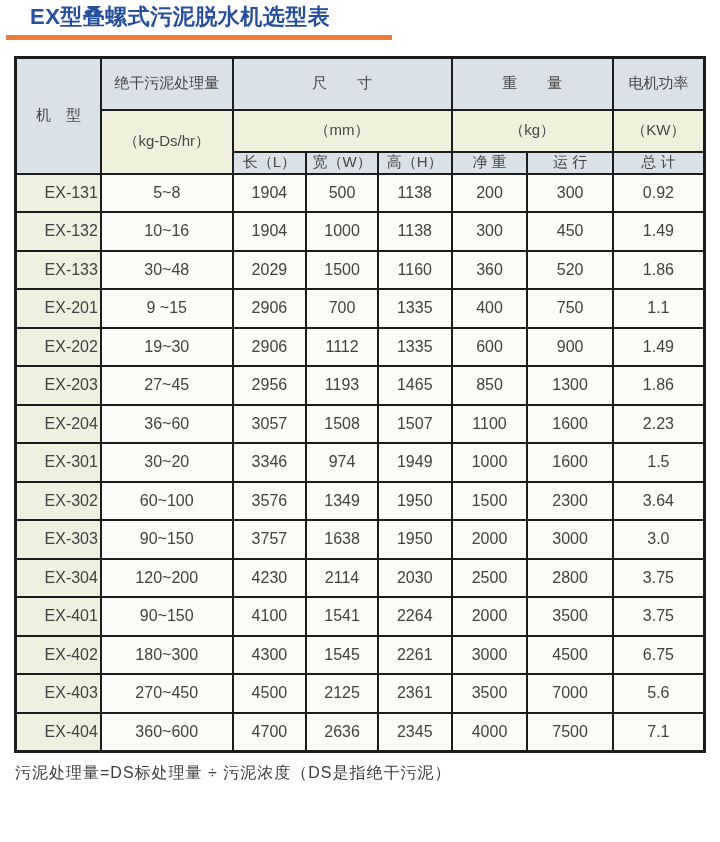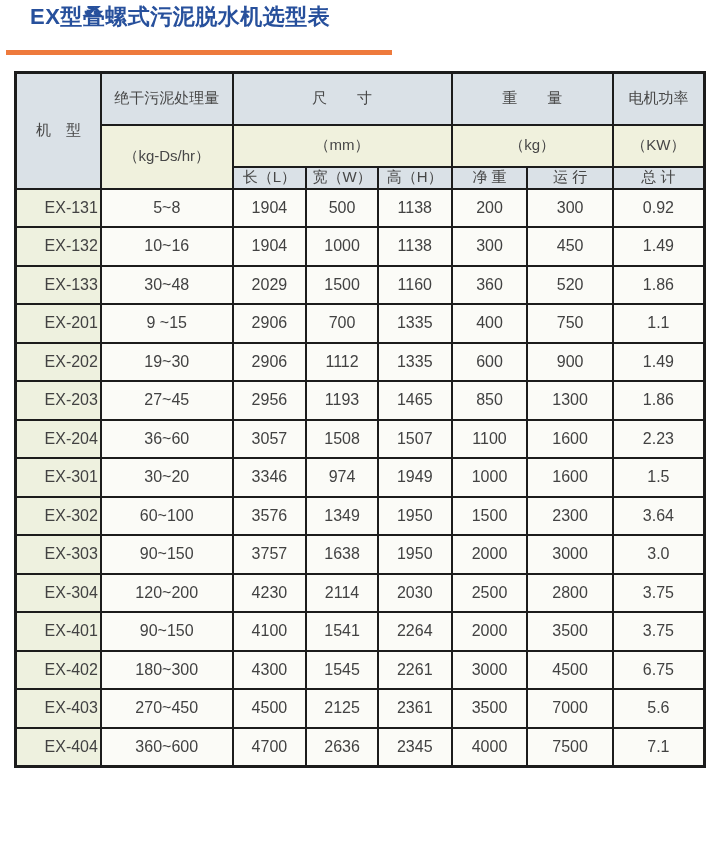--- a/index.html
+++ b/index.html
@@ -17,21 +17,21 @@
     margin: 0; padding: 0;
     width: 720px; height: 842px;
     background: #ffffff;
     font-family: "Liberation Sans", "DejaVu Sans", sans-serif;
     color: var(--text);
   }
   .title-block {
     margin: 4px 0 0 6px;
     width: 386px;
     border-bottom: 5px solid var(--underline);
-    padding-bottom: 20px;
+    padding-bottom: 5px;
   }
   .title-block h1 {
     margin: 0;
     padding-left: 24px;
     font-size: 22px;
     line-height: 26px;
     font-weight: bold;
     color: var(--title);
     letter-spacing: 0.5px;
     white-space: nowrap;
@@ -264,14 +264,15 @@
           <td>4700</td>
           <td>2636</td>
           <td>2345</td>
           <td>4000</td>
           <td>7500</td>
           <td>7.1</td>
         </tr>
       </tbody>
   </table>
 
+  <p class="footnote">污泥处理量=DS标处理量 ÷ 污泥浓度（DS是指绝干污泥）</p>
 
 </div>
 
 </body></html>

